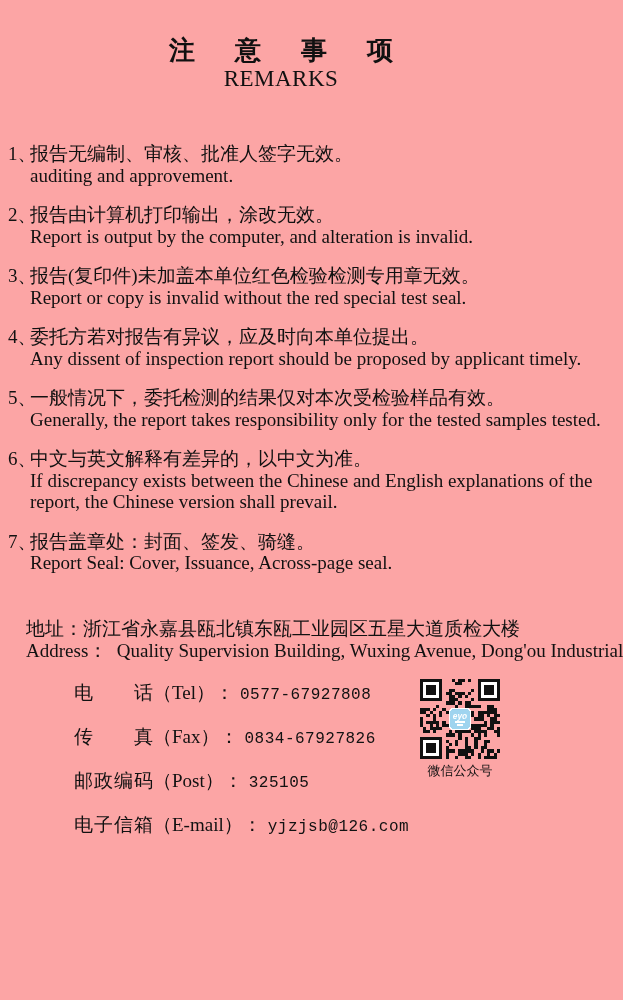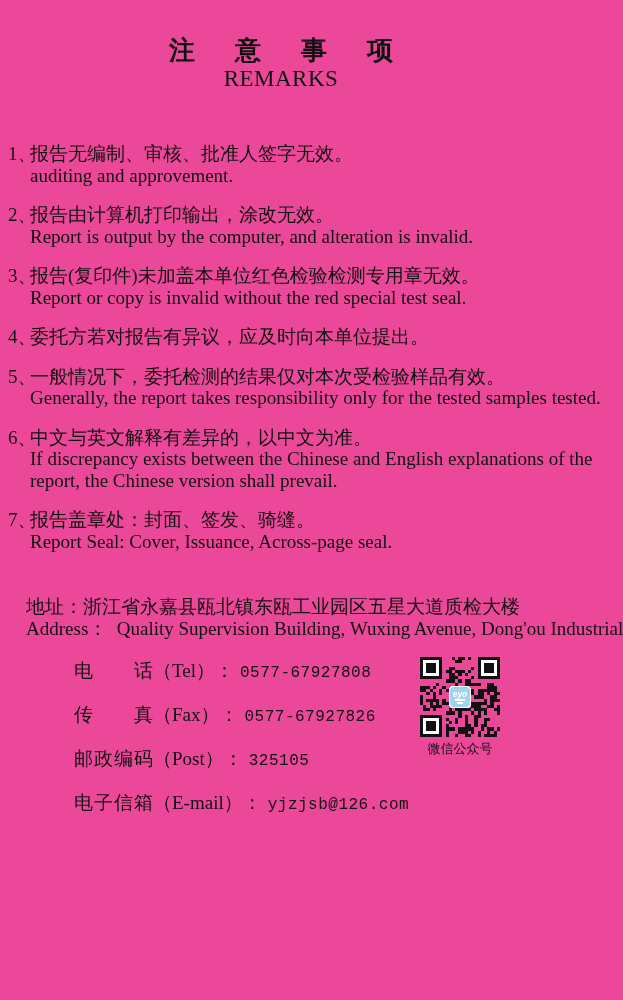--- a/index.html
+++ b/index.html
@@ -1,19 +1,19 @@
 <!DOCTYPE html>
 <html><head>
 <meta charset="utf-8">
 <style>
   html,body { margin:0; padding:0; background:#ffffff; }
   .page {
     position:relative;
     width:623px; height:1000px;
-    background:#ec4899;
+    background:#fca5a5;
     color:#111111;
     font-family:"Liberation Serif","DejaVu Serif",serif;
     overflow:hidden;
   }
   
   .head { padding-top:36px; width:562px; text-align:center; }
   .title-zh { font-size:26px; font-weight:bold; line-height:30px; }
   .title-zh .sp { letter-spacing:40px; margin-right:-40px; }
   .title-en { font-size:23px; font-weight:normal; margin-top:15px; line-height:26px; letter-spacing:0.5px; }
   
@@ -70,20 +70,23 @@
         <span class="num">3、</span>
         <div class="zh">报告(复印件)未加盖本单位红色检验检测专用章无效。</div>
         <div class="en">
           <div class="en-line">Report or copy is invalid without the red special test seal.</div>
         </div>
       </div>
 
       <div class="item">
         <span class="num">4、</span>
         <div class="zh">委托方若对报告有异议，应及时向本单位提出。</div>
+        <div class="en">
+          <div class="en-line">Any dissent of inspection report should be proposed by applicant timely.</div>
+        </div>
       </div>
 
       <div class="item">
         <span class="num">5、</span>
         <div class="zh">一般情况下，委托检测的结果仅对本次受检验样品有效。</div>
         <div class="en">
           <div class="en-line">Generally, the report takes responsibility only for the tested samples tested.</div>
         </div>
       </div>
 
@@ -117,21 +120,21 @@
 
         <div class="contact-row">
           <span class="c-label-zh">电话</span>
           <span class="c-label-en">（Tel）：</span>
           <span class="c-value">0577-67927808</span>
         </div>
 
         <div class="contact-row">
           <span class="c-label-zh">传真</span>
           <span class="c-label-en">（Fax）：</span>
-          <span class="c-value">0577-67927826</span>
+          <span class="c-value">0834-67927826</span>
         </div>
 
         <div class="contact-row">
           <span class="c-label-zh">邮政编码</span>
           <span class="c-label-en">（Post）：</span>
           <span class="c-value">325105</span>
         </div>
 
         <div class="contact-row">
           <span class="c-label-zh">电子信箱</span>

